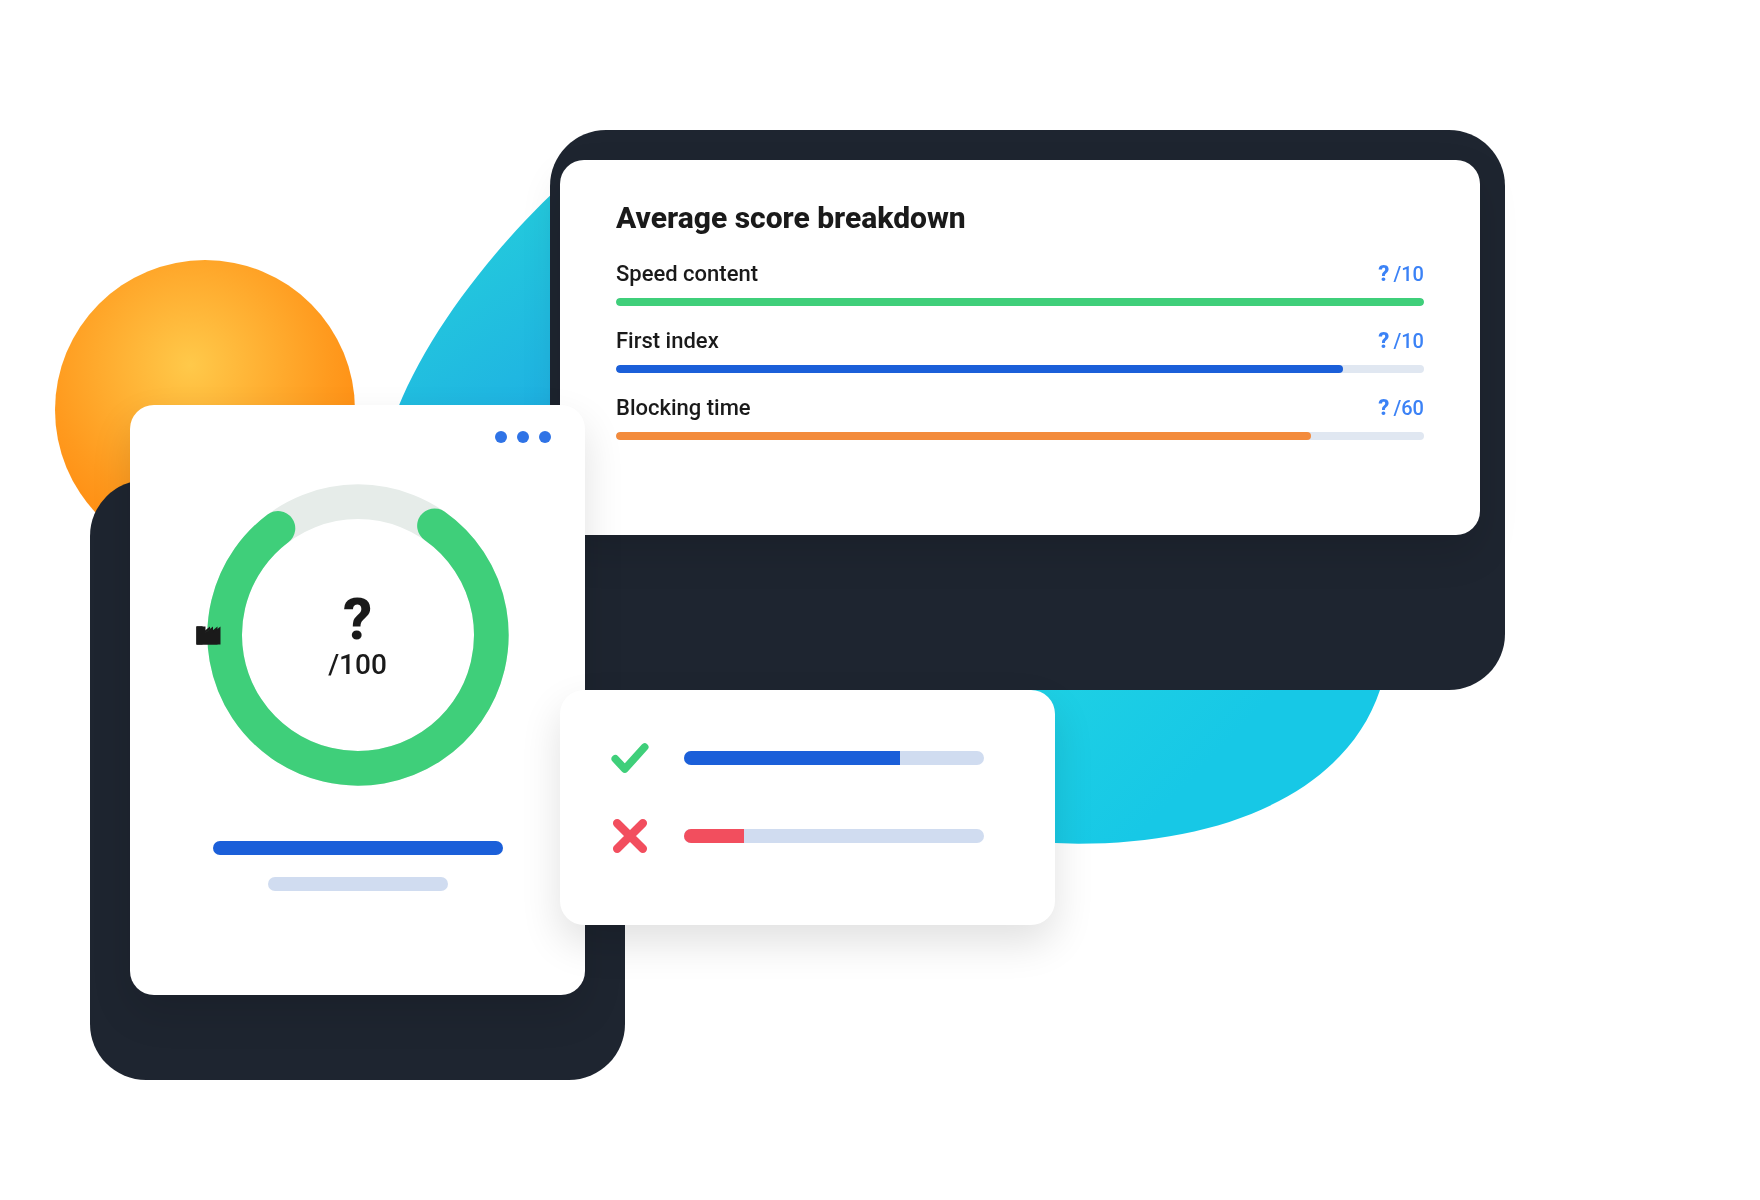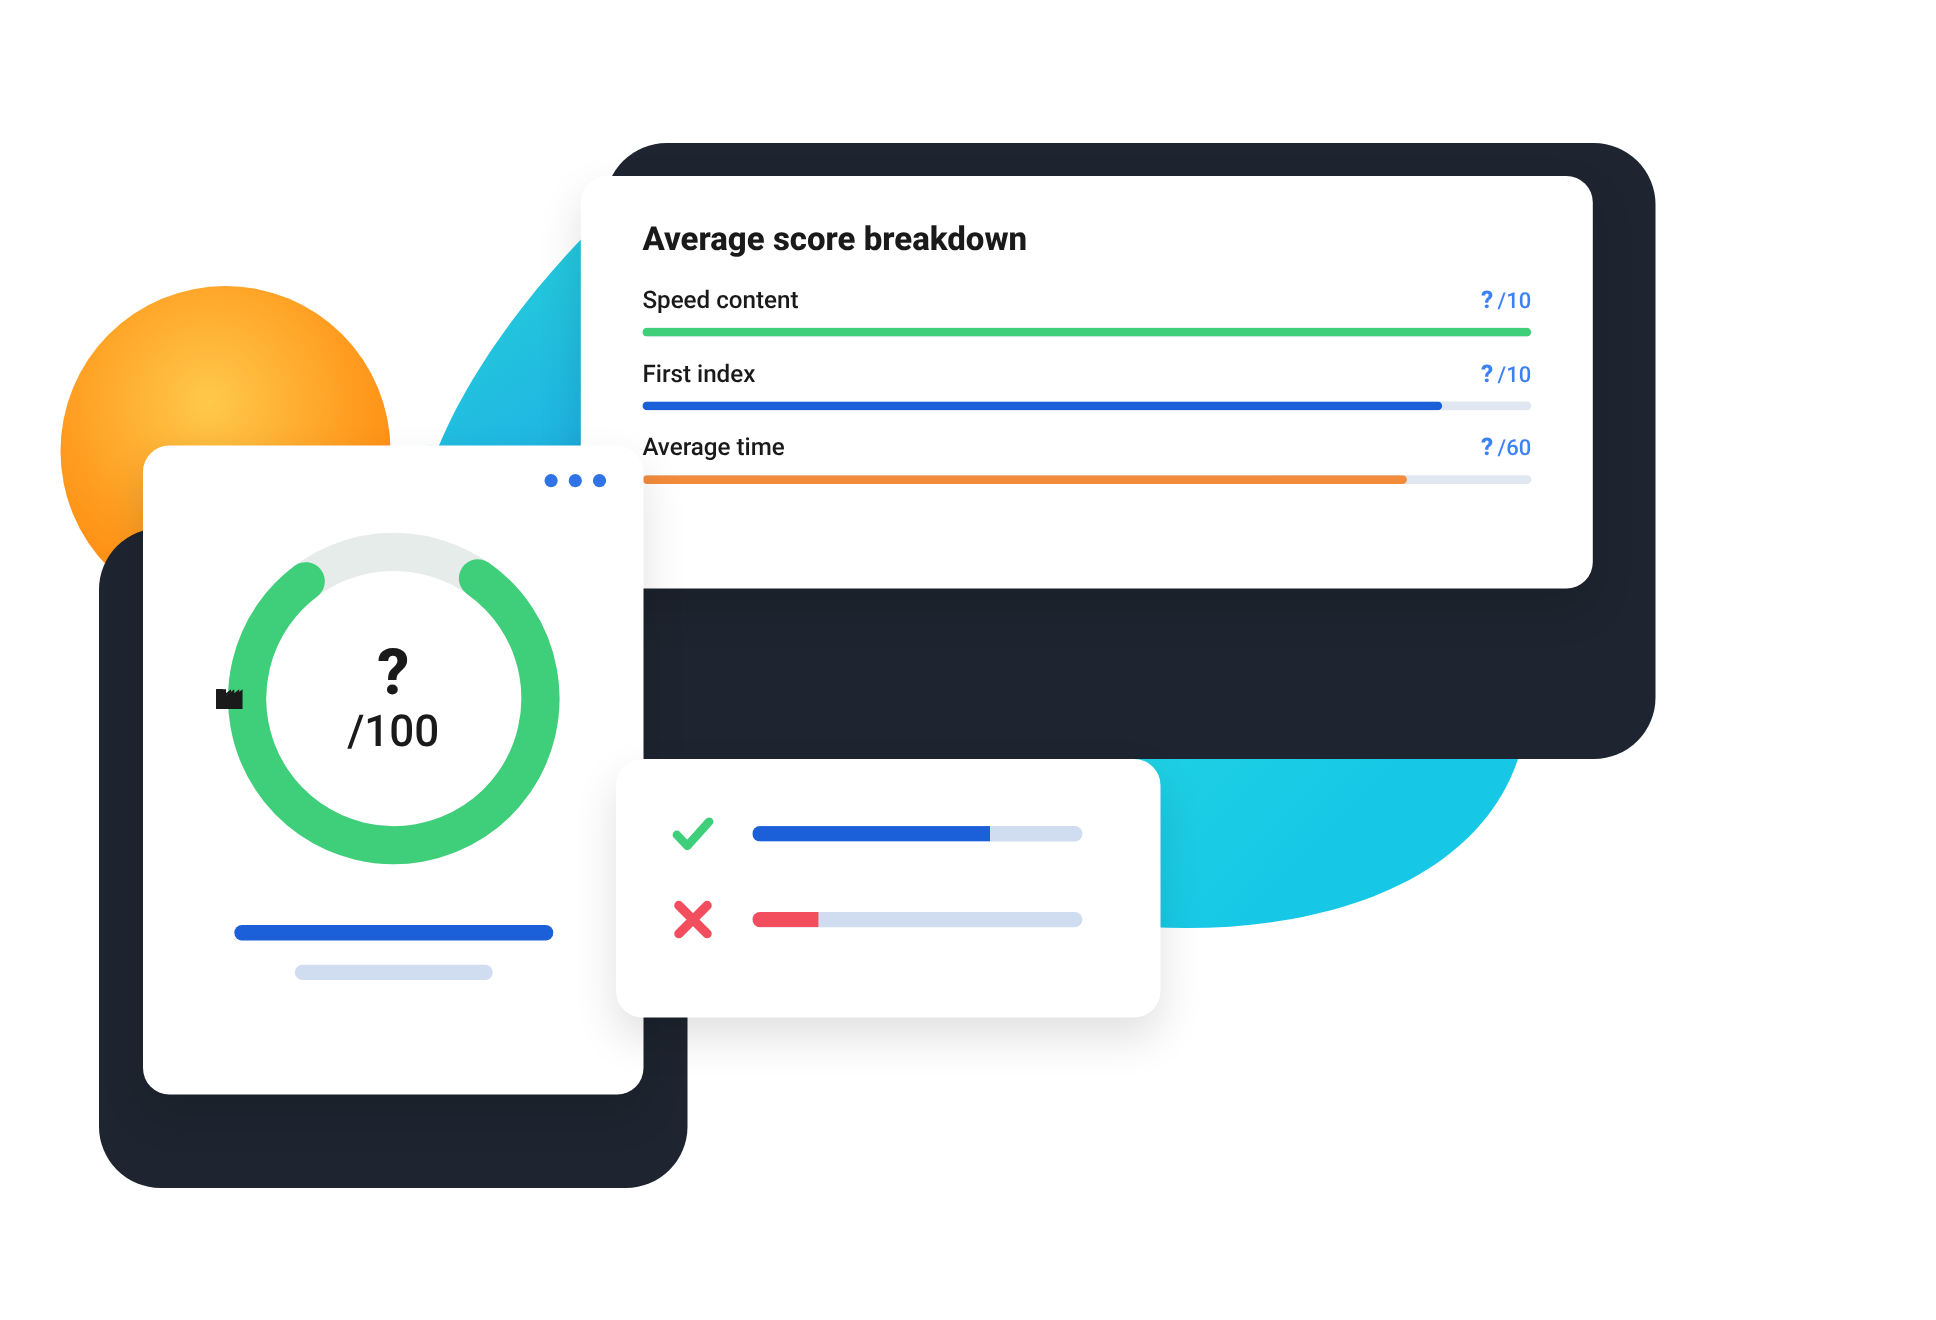--- a/index.html
+++ b/index.html
@@ -26,31 +26,31 @@
   .blob-cyan svg{width:100%;height:100%;}
 
   
   .backer{position:absolute;background:#1e2530;border-radius:56px;}
   .backer-left{left:90px;top:480px;width:535px;height:600px;}
   .backer-right{left:550px;top:130px;width:955px;height:560px;}
 
   
   .card{position:absolute;background:var(--card-bg);border-radius:24px;box-shadow:0 18px 40px var(--shadow);}
   .card-score{left:130px;top:405px;width:455px;height:590px;padding:30px 36px;}
-  .card-breakdown{left:528px;top:160px;width:920px;height:375px;padding:40px 56px 36px;}
+  .card-breakdown{left:560px;top:160px;width:920px;height:375px;padding:40px 56px 36px;}
   .card-checks{left:560px;top:690px;width:495px;height:235px;padding:46px 48px;display:flex;flex-direction:column;gap:34px;}
 
   
   .window-dots{position:absolute;top:26px;right:34px;display:flex;gap:10px;}
   .window-dots span{width:12px;height:12px;border-radius:50%;background:#2f73e6;display:block;}
   .gauge-wrap{position:relative;width:320px;height:320px;margin:40px auto 0;}
   .gauge-wrap svg{width:100%;height:100%;}
   .gauge-center{position:absolute;inset:0;display:flex;flex-direction:column;align-items:center;justify-content:center;}
   .gauge-q{font-size:58px;font-weight:800;line-height:1;}
-  .gauge-denom{font-size:40px;font-weight:500;margin-top:0;}
+  .gauge-denom{font-size:28px;font-weight:500;margin-top:0;}
   .factory-icon{position:absolute;left:-6px;top:138px;width:36px;height:36px;}
   .score-lines{margin-top:46px;display:flex;flex-direction:column;align-items:center;gap:22px;}
   .score-lines .bar1{width:290px;height:14px;border-radius:8px;background:var(--blue);}
   .score-lines .bar2{width:180px;height:14px;border-radius:8px;background:var(--track2);}
 
   
   .bd-title{font-size:30px;font-weight:800;margin:0 0 26px;}
   .bd-row{margin-bottom:22px;}
   .bd-row:last-child{margin-bottom:0;}
   .bd-head{display:flex;justify-content:space-between;align-items:baseline;margin-bottom:12px;}
@@ -117,21 +117,21 @@
           <span class="q">?</span><span class="max">/10</span>
         </span>
       </div>
       <div class="bd-track">
         <div class="bd-fill" style="width:90%;background:#1b5fd9"></div>
       </div>
     </div>
 
     <div class="bd-row">
       <div class="bd-head">
-        <span class="bd-label">Average time</span>
+        <span class="bd-label">Blocking time</span>
         <span class="bd-score">
           <span class="q">?</span><span class="max">/60</span>
         </span>
       </div>
       <div class="bd-track">
         <div class="bd-fill" style="width:86%;background:#f38b3c"></div>
       </div>
     </div>
   </div>
 

